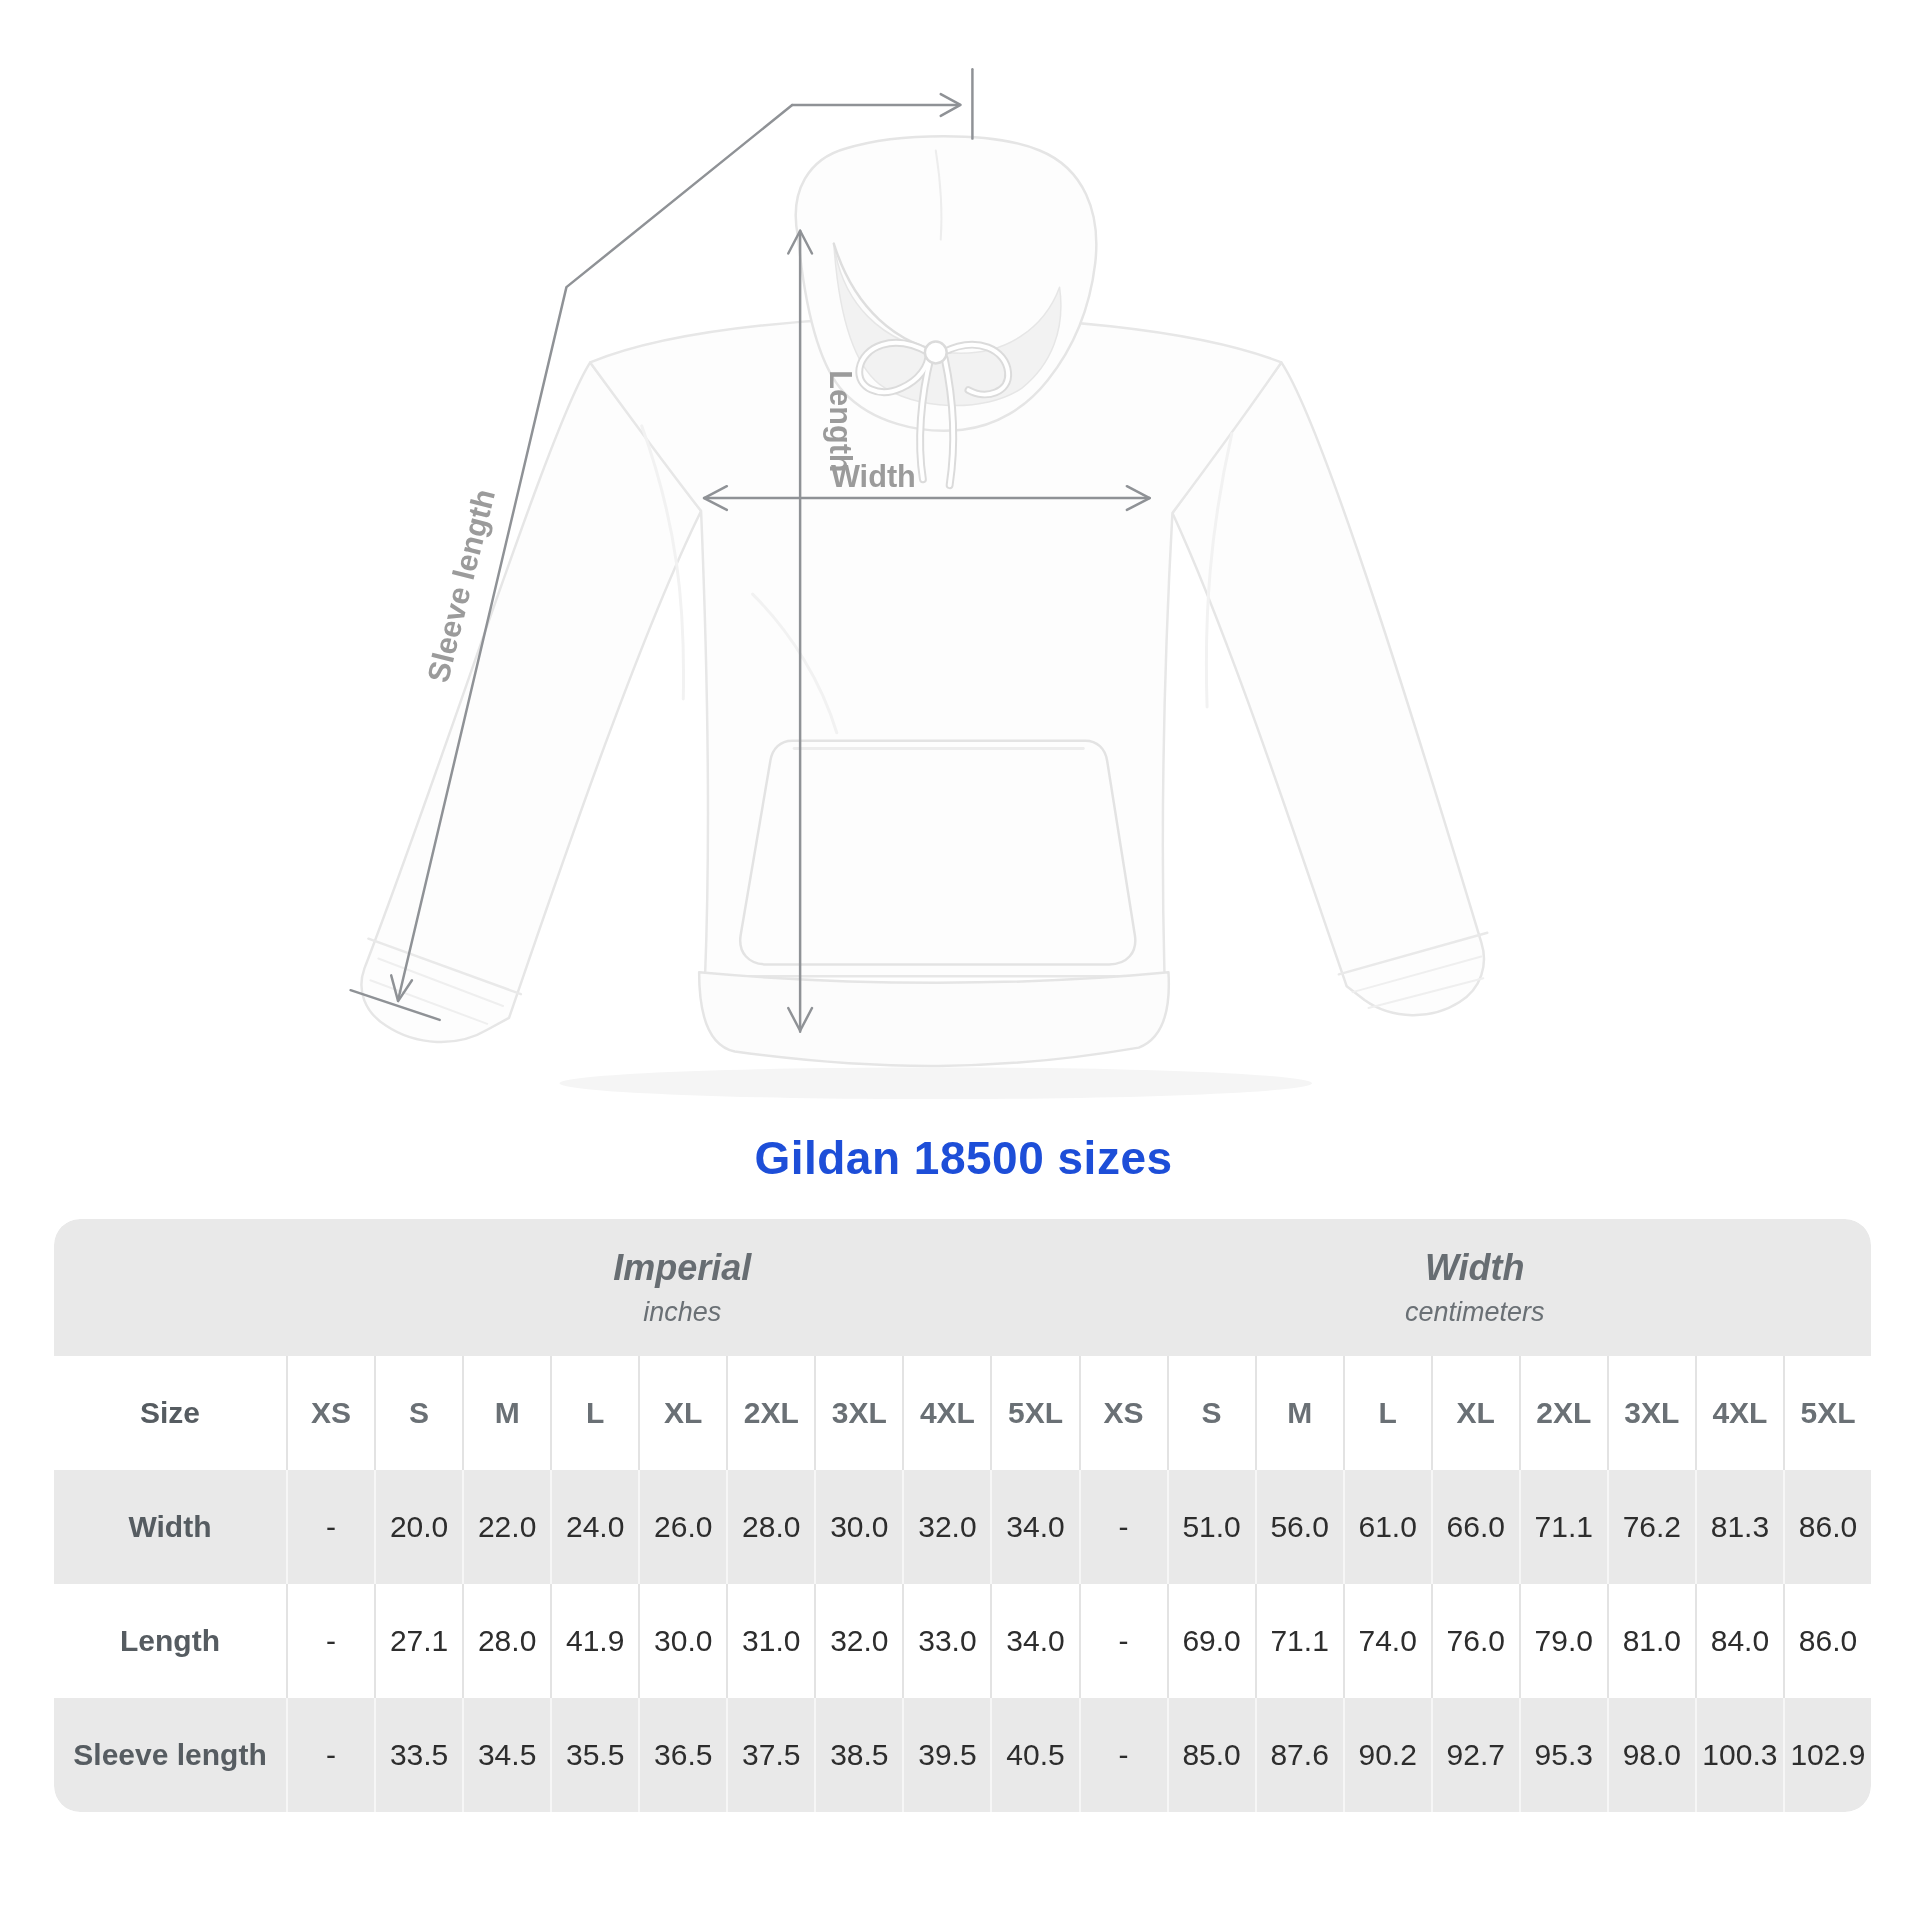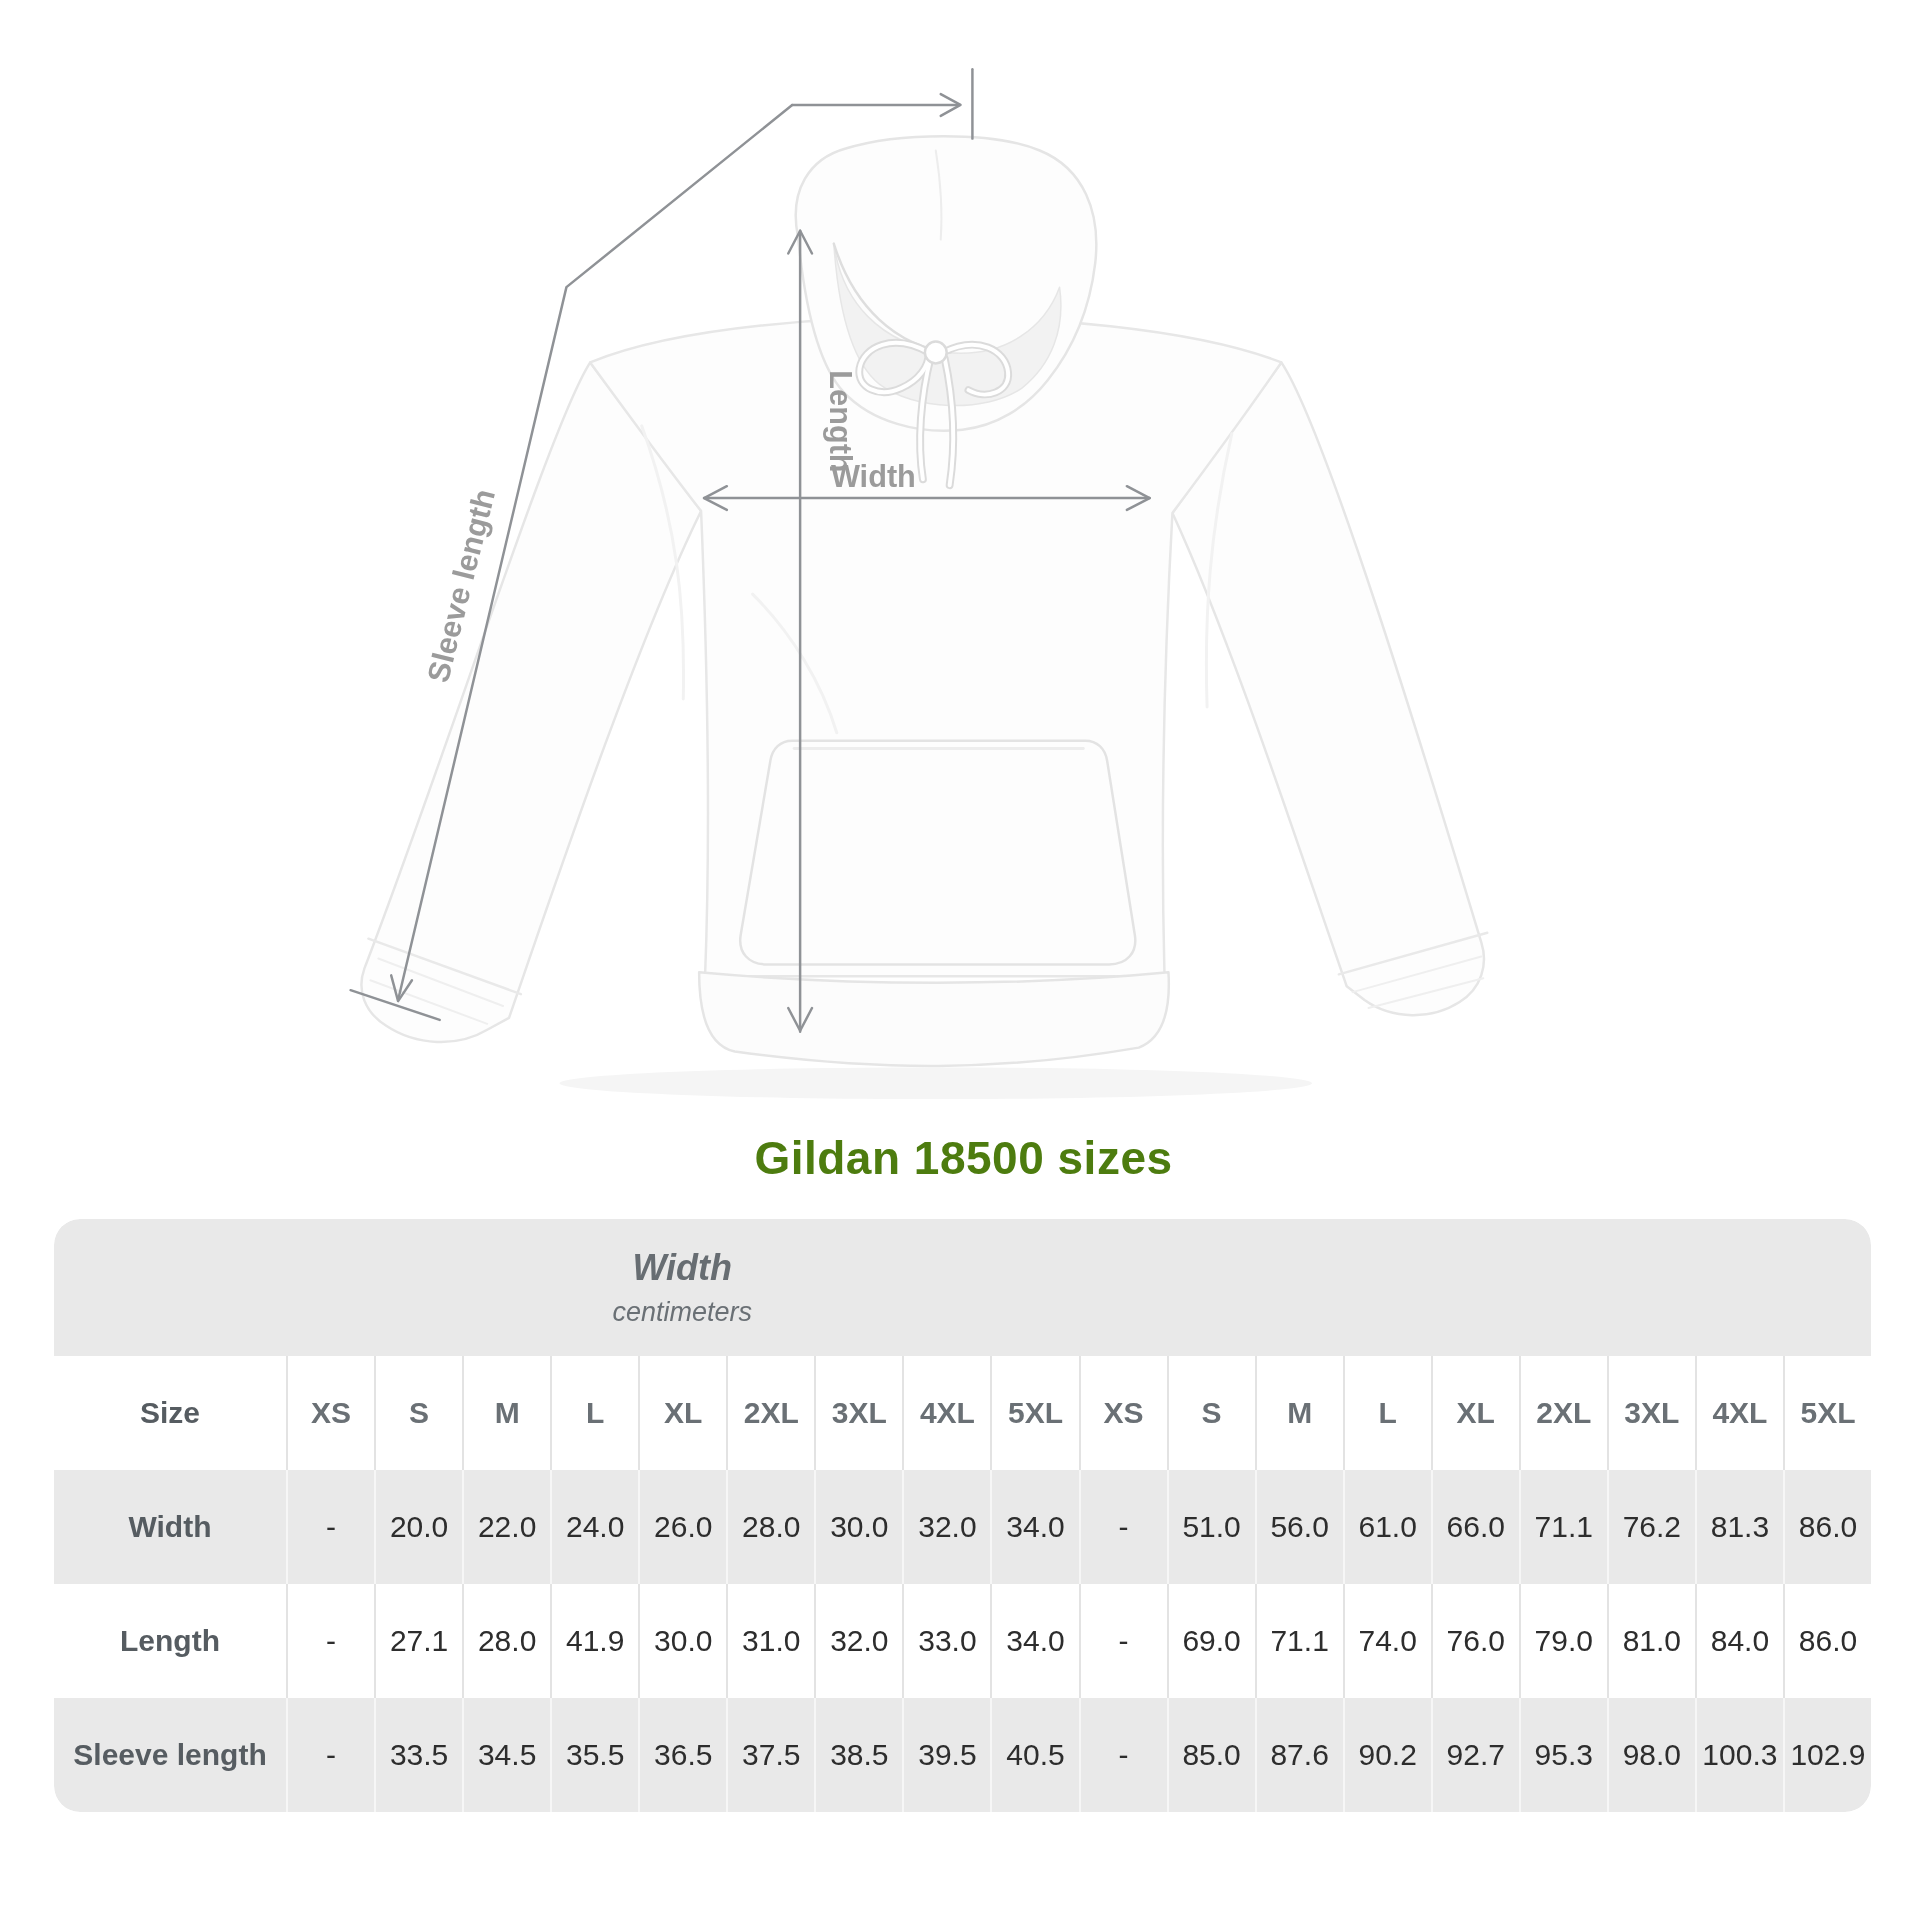--- a/index.html
+++ b/index.html
@@ -5,21 +5,21 @@
   html,body{margin:0;padding:0;}
   body{
     width:1927px;height:1927px;background:#ffffff;overflow:hidden;
     font-family:"Liberation Sans", sans-serif;
   }
   .figure{width:1927px;height:1109px;position:relative;}
   .figure svg{display:block;}
 
   .heading{ text-align:center; margin-top:22px; }
   .title{
-    font-size:46px;font-weight:bold;color:#4d7c0f;margin:0;letter-spacing:0.5px;
+    font-size:46px;font-weight:bold;color:#1d4ed8;margin:0;letter-spacing:0.5px;
   }
   .subtitle{
     margin-top:14px;font-size:28px;font-style:italic;color:#565656;
   }
 
   .size-table{
     width:1817px;margin:34px 0 0 54px;border-radius:26px;overflow:hidden;
   }
   .band{
     height:137px;background:#e9e9e9;border-radius:26px 26px 0 0;
@@ -124,20 +124,24 @@
   </svg>
 </div>
 
 <div class="heading">
   <h1 class="title">Gildan 18500 sizes</h1>
 </div>
 
 <div class="size-table">
   <div class="band">
     <div class="band-spacer"></div>
+    <div class="band-group">
+      <div class="band-title">Imperial</div>
+      <div class="band-sub">inches</div>
+    </div>
     <div class="band-group">
       <div class="band-title">Width</div>
       <div class="band-sub">centimeters</div>
     </div>
   </div>
 
   <div class="trow row-head" id="header-row">
     <div class="cell corner">Size</div>
   <div class="cell head">XS</div>
       <div class="cell head">S</div>

